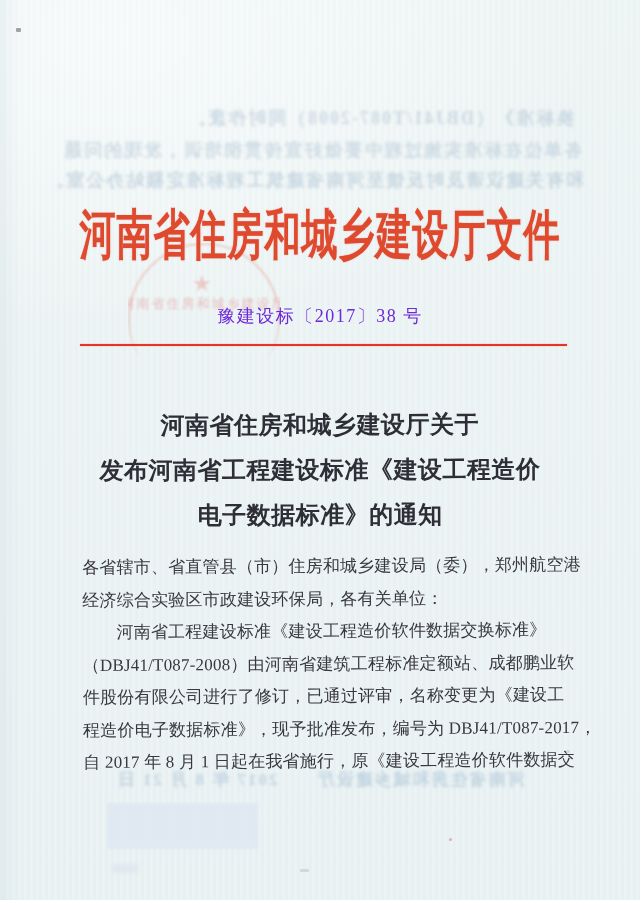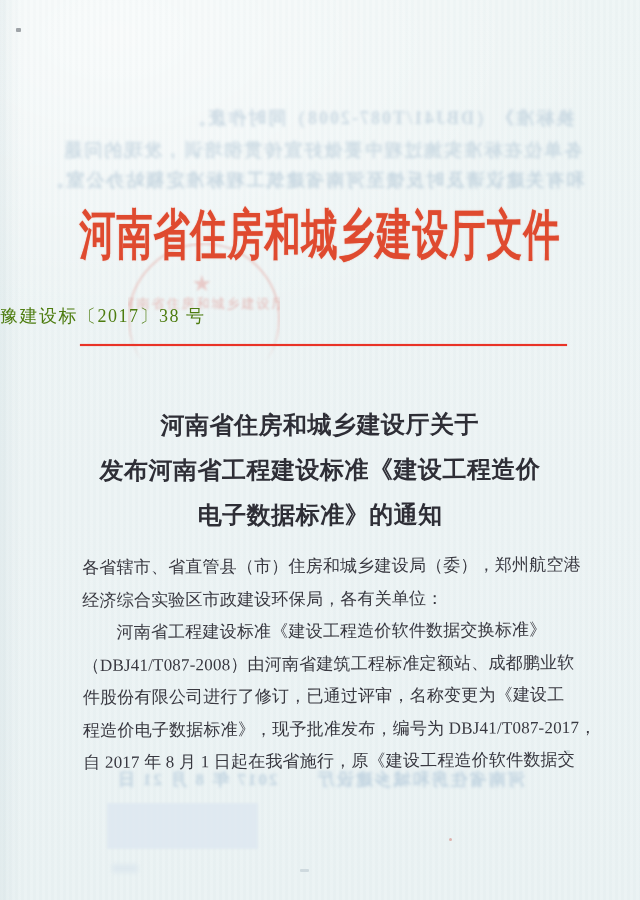--- a/index.html
+++ b/index.html
@@ -47,22 +47,22 @@
     font-size:13px;color:rgba(222,128,122,.48);letter-spacing:2px;filter:blur(1.1px);
     white-space:nowrap;}
   
   .agency-title{
     position:absolute;left:0;right:0;top:199px;text-align:center;
     font-size:36px;font-weight:bold;color:#df4a2f;letter-spacing:1px;
     transform:scaleY(1.5);transform-origin:50% 0;
     text-shadow:0 0 1px rgba(223,74,47,.55);white-space:nowrap;
   }
   .doc-number{
-    position:absolute;left:0;right:0;top:304px;
-    font-size:18px;color:#4d7c0f;letter-spacing:1.5px;
+    position:absolute;left:0;right:0;top:304px;text-align:center;
+    font-size:18px;color:#6d28d9;letter-spacing:1.5px;
   }
   .red-rule{
     position:absolute;left:80px;top:344px;width:487px;height:2px;
     background:#e93327;box-shadow:0 0 1px rgba(233,51,39,.8);
   }
   
   .notice-title{
     position:absolute;left:0;right:0;top:403px;text-align:center;
     font-size:24px;font-weight:bold;color:#2e2e36;line-height:45px;
     letter-spacing:.5px;transform:rotate(-.2deg);

